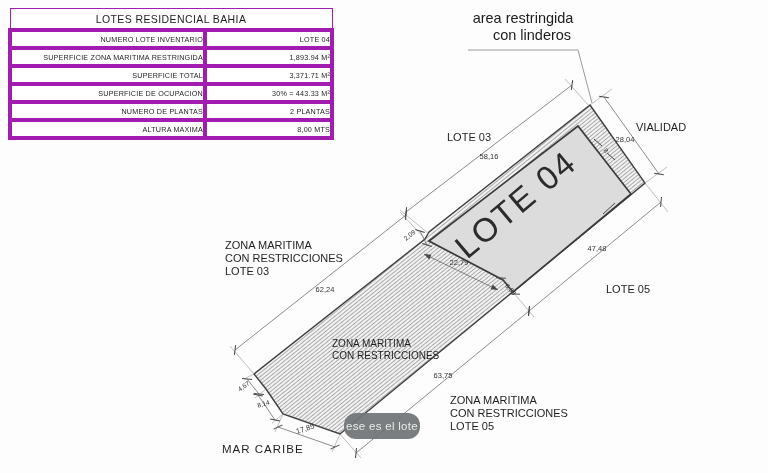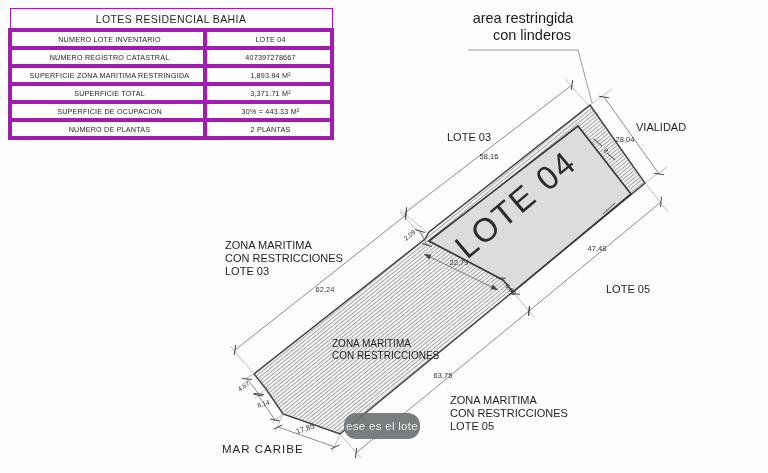--- a/index.html
+++ b/index.html
@@ -18,21 +18,21 @@
   #lot-table th,#lot-table td{
     border:4px solid #a21caf;
     font-weight:normal;
     white-space:nowrap;overflow:hidden;
   }
   #lot-table th{
     height:17px;font-size:10.5px;letter-spacing:.4px;text-align:center;
     border-width:1.5px;
   }
   #lot-table td{
-    height:14px;font-size:7.2px;letter-spacing:.2px;text-align:center;
+    height:14px;font-size:7.2px;letter-spacing:.2px;text-align:right;
     padding:0 0 0 4px;vertical-align:middle;
   }
   #lot-table col.c-label{width:195px;}
   #lot-table col.c-value{width:127px;}
   #lot-table{border:1.5px solid #3b3b3b;}
   
   #plan-svg{position:absolute;left:0;top:0;}
   .outline{fill:url(#hatch);stroke:#3f3f3f;stroke-width:1.4;}
   .lot{fill:#dcdcdc;stroke:#3a3a3a;stroke-width:1.7;}
   .dim{stroke:#5a5a5a;stroke-width:.7;fill:none;}
@@ -66,38 +66,38 @@
       </colgroup>
     <tbody>
         <tr>
       <th colspan="2">LOTES RESIDENCIAL BAHIA</th>
     </tr>
     <tr>
       <td>NUMERO LOTE INVENTARIO</td>
       <td>LOTE 04</td>
     </tr>
     <tr>
-      <td>NUMERO REGISTRO CATASTRAL</td>
-      <td>407397278667</td>
-    </tr>
-    <tr>
       <td>SUPERFICIE ZONA MARITIMA RESTRINGIDA</td>
       <td>1,893.94 M²</td>
     </tr>
     <tr>
       <td>SUPERFICIE TOTAL</td>
       <td>3,371.71 M²</td>
     </tr>
     <tr>
       <td>SUPERFICIE DE OCUPACION</td>
       <td>30% = 443.33 M²</td>
     </tr>
     <tr>
       <td>NUMERO DE PLANTAS</td>
       <td>2 PLANTAS</td>
+    </tr>
+    <tr>
+      <td>ALTURA MAXIMA</td>
+      <td>8,00 MTS</td>
     </tr>
   </tbody>
     </table>
 
   <svg id="plan-svg" width="768" height="473" viewBox="0 0 768 473">
     <defs>
       <pattern id="hatch" patternUnits="userSpaceOnUse" width="3" height="3" patternTransform="rotate(-39)">
         <rect width="3" height="3" fill="#f3f3f3"></rect>
         <line x1="0" y1="0.5" x2="3" y2="0.5" stroke="#8a8a8a" stroke-width="0.7"></line>
       </pattern>

